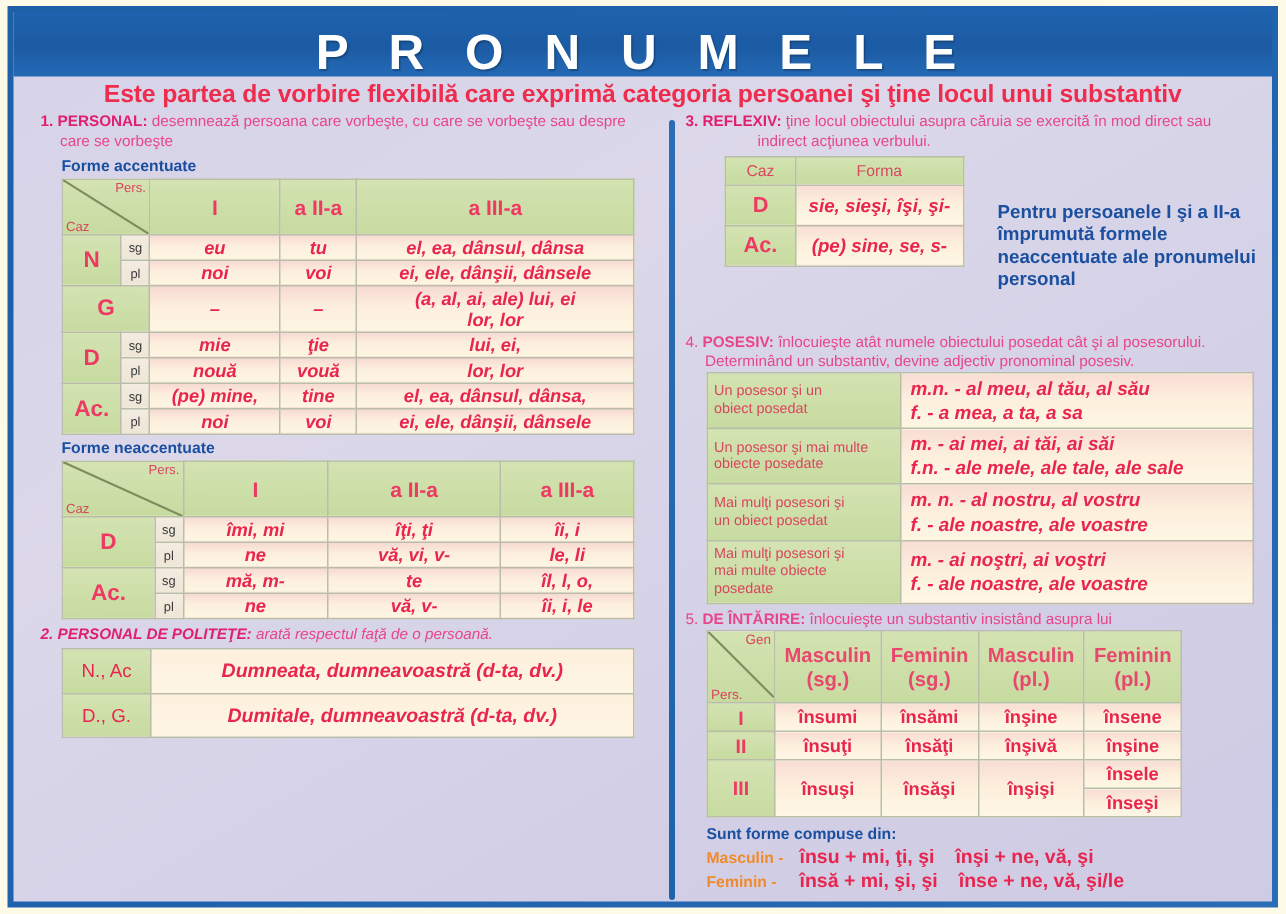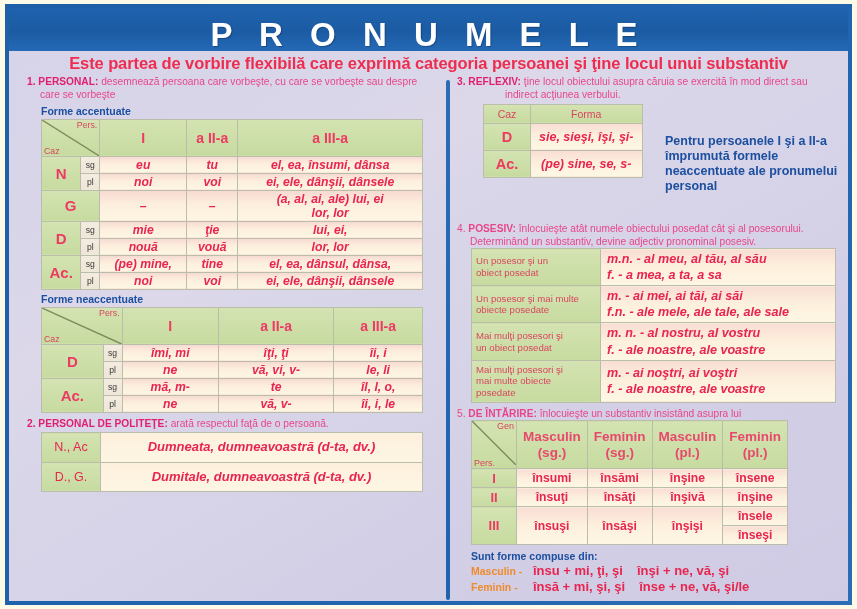--- a/index.html
+++ b/index.html
@@ -206,21 +206,21 @@
               </td>
               <td class="hd">I</td>
               <td class="hd">a II-a</td>
               <td class="hd">a III-a</td>
             </tr>
             <tr>
               <td class="caz" rowspan="2">N</td>
               <td class="num-small">sg</td>
               <td class="val">eu</td>
               <td class="val">tu</td>
-              <td class="val">el, ea, însumi, dânsa</td>
+              <td class="val">el, ea, dânsul, dânsa</td>
             </tr>
             <tr>
               <td class="num-small">pl</td>
               <td class="val">noi</td>
               <td class="val">voi</td>
               <td class="val">ei, ele, dânşii, dânsele</td>
             </tr>
             <tr>
               <td class="caz" colspan="2">G</td>
               <td class="val">–</td>
@@ -294,21 +294,21 @@
             </tr>
             <tr>
               <td class="num-small">pl</td>
               <td class="val">ne</td>
               <td class="val">vă, v-</td>
               <td class="val">îi, i, le</td>
             </tr>
           </tbody>
         </table>
 
-    <div class="sec" style="margin-top:5px;">
+    <div class="sec" style="margin-top:5px;font-style:italic;">
       <span class="num">2.</span>
       <b>PERSONAL DE POLITEŢE:</b>
       <span>arată respectul faţă de o persoană.</span>
     </div>
 
     <table class="tbl polite" id="tbl-polite">
           <tbody>
             <tr>
               <td class="lbl">N., Ac</td>
               <td class="v">Dumneata, dumneavoastră (d-ta, dv.)</td>

